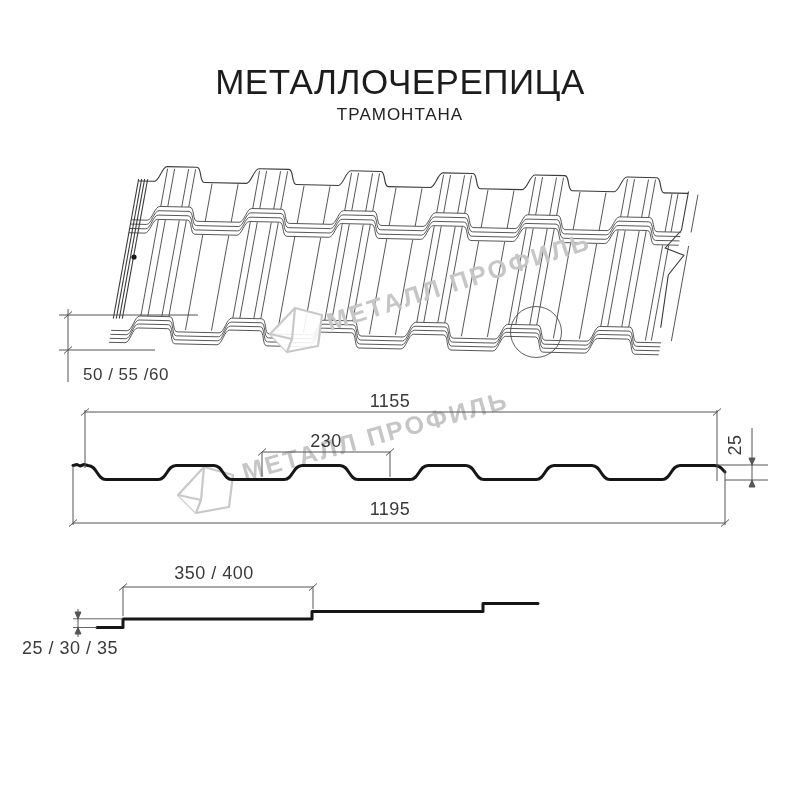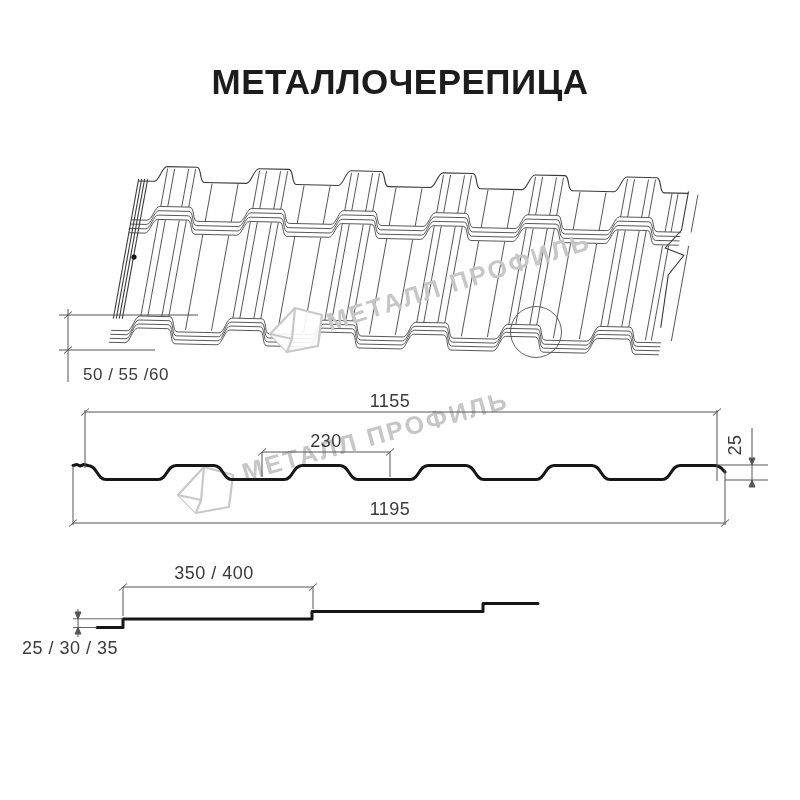--- a/index.html
+++ b/index.html
@@ -1,39 +1,40 @@
 <!DOCTYPE html>
 <html><head>
 <meta charset="utf-8">
 <style>
   html,body{margin:0;padding:0;background:#ffffff;}
   .page{position:relative;width:800px;height:800px;background:#ffffff;overflow:hidden;
         font-family:"Liberation Sans", sans-serif;}
   .header{position:absolute;top:62px;left:0;width:800px;text-align:center;}
-  .title{font-size:35px;font-weight:bold;color:#1c1c1c;letter-spacing:0.5px;line-height:40px;}
+  .title{font-size:35px;font-weight:normal;color:#1c1c1c;letter-spacing:0.5px;line-height:40px;}
   .subtitle{font-size:17px;font-weight:400;color:#222;letter-spacing:1px;margin-top:3px;}
   svg{position:absolute;left:0;top:0;}
   .ln{stroke:#4d4d4d;stroke-width:0.9;fill:none;}
   .ln2{stroke:#3a3a3a;stroke-width:1.1;fill:none;}
   .thick{stroke:#161616;stroke-width:3;fill:none;stroke-linejoin:round;stroke-linecap:round;}
   .thin-ref{stroke:#555;stroke-width:0.9;fill:none;}
   .dimline{stroke:#555;stroke-width:1;fill:none;}
   .dimtext{font-family:"Liberation Sans",sans-serif;font-size:18px;fill:#3a3a3a;letter-spacing:0.5px;}
   .dimtext-s{font-family:"Liberation Sans",sans-serif;font-size:17px;fill:#3a3a3a;letter-spacing:0.5px;}
   .wmtext{font-family:"Liberation Sans",sans-serif;font-size:25px;font-weight:bold;
           fill:#c6c6c6;letter-spacing:2.5px;}
   .wmlogo{stroke:#c8c8c8;stroke-width:2.2;fill:#ffffff;fill-opacity:0.9;stroke-linejoin:round;}
 </style>
 </head>
 <body>
 
 <div class="page">
 
   <div class="header">
     <div class="title">МЕТАЛЛОЧЕРЕПИЦА</div>
+    <div class="subtitle">ТРАМОНТАНА</div>
   </div>
 
   <svg width="800" height="800" viewBox="0 0 800 800">
 
     <g>
       <g id="gen-sheet" transform="translate(141,166) rotate(1.3) skewX(-9)" stroke="#4d4d4d" fill="none" stroke-width="0.9">
           <path class="ln2" d="M0,15 H16 c5,0 5,-15.0 10,-15.0 H56 c5,0 5,15.0 10,15.0 H108 c5,0 5,-15.0 10,-15.0 H148 c5,0 5,15.0 10,15.0 H200 c5,0 5,-15.0 10,-15.0 H240 c5,0 5,15.0 10,15.0 H292 c5,0 5,-15.0 10,-15.0 H332 c5,0 5,15.0 10,15.0 H384 c5,0 5,-15.0 10,-15.0 H424 c5,0 5,15.0 10,15.0 H476 c5,0 5,-15.0 10,-15.0 H516 c5,0 5,15.0 10,15.0 H550"></path>
           <path d="M0,54 H16 c5,0 5,-14.0 10,-14.0 H56 c5,0 5,14.0 10,14.0 H108 c5,0 5,-14.0 10,-14.0 H148 c5,0 5,14.0 10,14.0 H200 c5,0 5,-14.0 10,-14.0 H240 c5,0 5,14.0 10,14.0 H292 c5,0 5,-14.0 10,-14.0 H332 c5,0 5,14.0 10,14.0 H384 c5,0 5,-14.0 10,-14.0 H424 c5,0 5,14.0 10,14.0 H476 c5,0 5,-14.0 10,-14.0 H516 c5,0 5,14.0 10,14.0 H550"></path>
           <path d="M0,58.3 H16 c5,0 5,-14.0 10,-14.0 H56 c5,0 5,14.0 10,14.0 H108 c5,0 5,-14.0 10,-14.0 H148 c5,0 5,14.0 10,14.0 H200 c5,0 5,-14.0 10,-14.0 H240 c5,0 5,14.0 10,14.0 H292 c5,0 5,-14.0 10,-14.0 H332 c5,0 5,14.0 10,14.0 H384 c5,0 5,-14.0 10,-14.0 H424 c5,0 5,14.0 10,14.0 H476 c5,0 5,-14.0 10,-14.0 H516 c5,0 5,14.0 10,14.0 H550"></path>
           <path d="M0,62.7 H16 c5,0 5,-14.0 10,-14.0 H56 c5,0 5,14.0 10,14.0 H108 c5,0 5,-14.0 10,-14.0 H148 c5,0 5,14.0 10,14.0 H200 c5,0 5,-14.0 10,-14.0 H240 c5,0 5,14.0 10,14.0 H292 c5,0 5,-14.0 10,-14.0 H332 c5,0 5,14.0 10,14.0 H384 c5,0 5,-14.0 10,-14.0 H424 c5,0 5,14.0 10,14.0 H476 c5,0 5,-14.0 10,-14.0 H516 c5,0 5,14.0 10,14.0 H550"></path>

